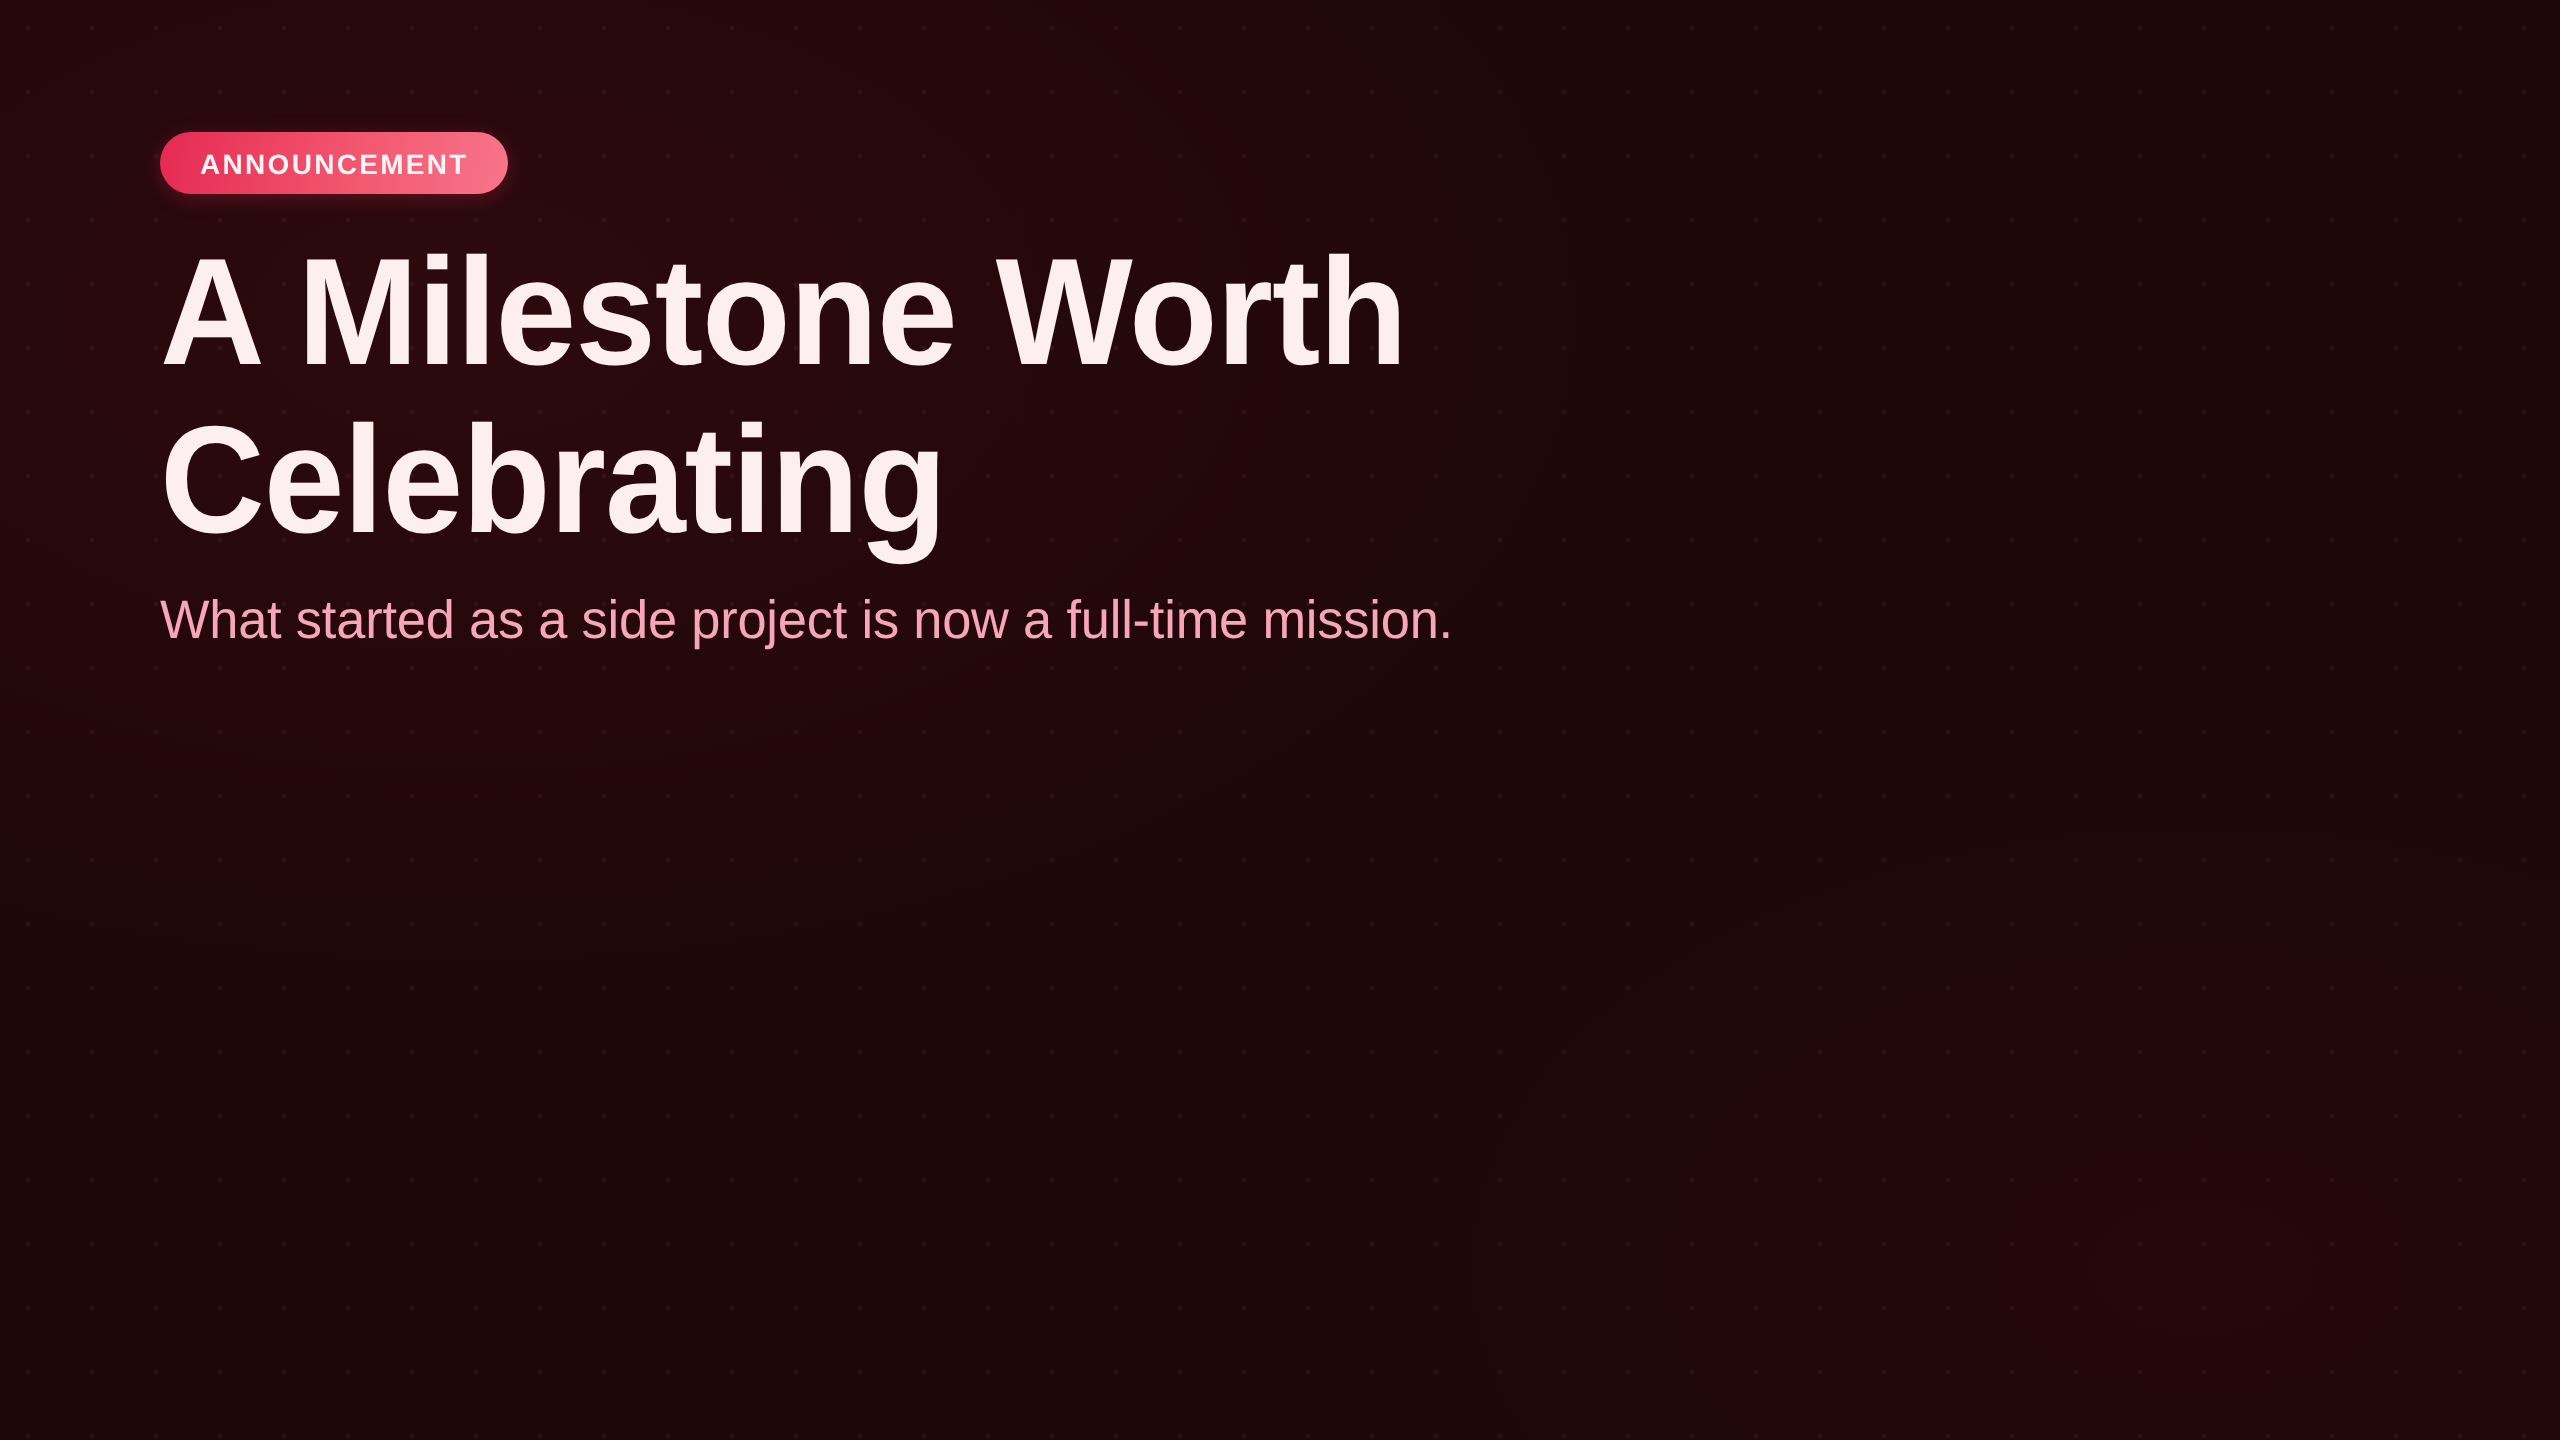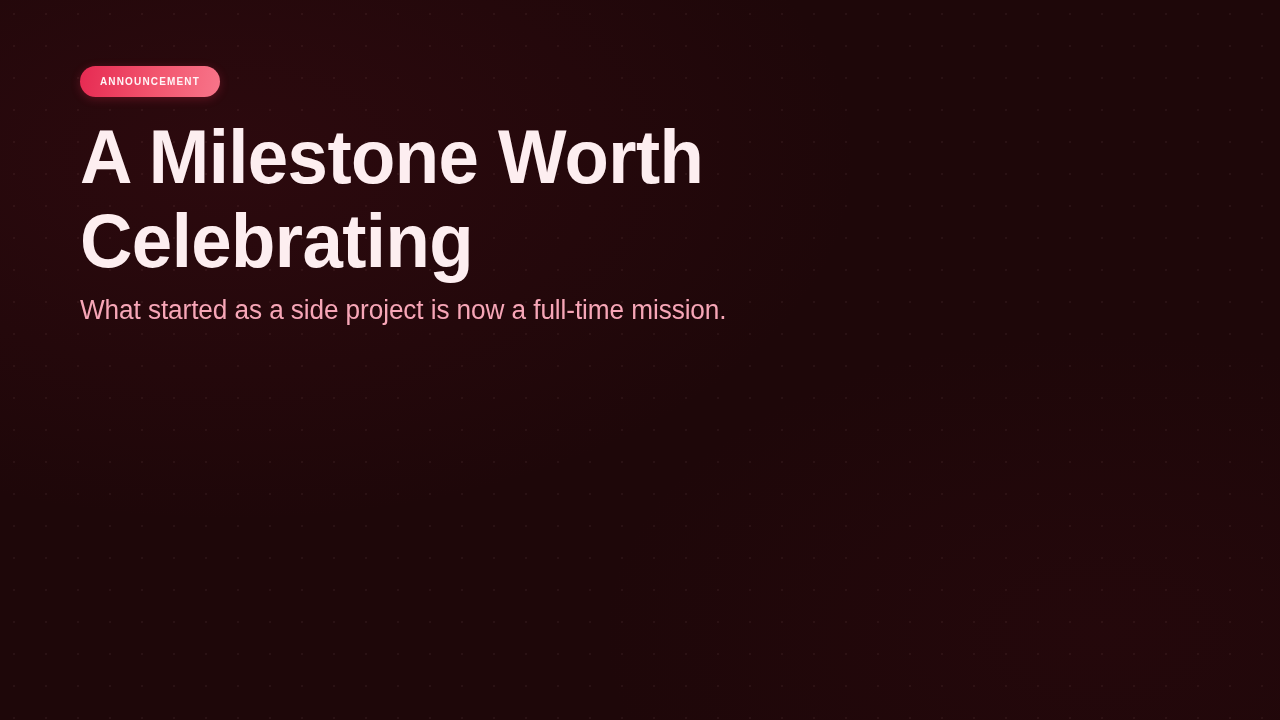--- a/index.html
+++ b/index.html
@@ -61,21 +61,21 @@
     display: inline-flex;
     align-items: center;
     justify-content: center;
     height: 31px;
     padding: 0 20px;
     border: none;
     border-radius: 999px;
     background-image: linear-gradient(100deg, #e62a52 0%, #f2566f 55%, #f7758a 100%);
     color: #fff5f7;
     font-family: "Liberation Sans", sans-serif;
-    font-size: 10px;
+    font-size: 14px;
     font-weight: bold;
     letter-spacing: 1.15px;
     text-transform: uppercase;
     line-height: 1;
     white-space: nowrap;
     box-shadow: 0 2px 10px rgba(230, 42, 82, 0.28);
     cursor: pointer;
   }
 
   

